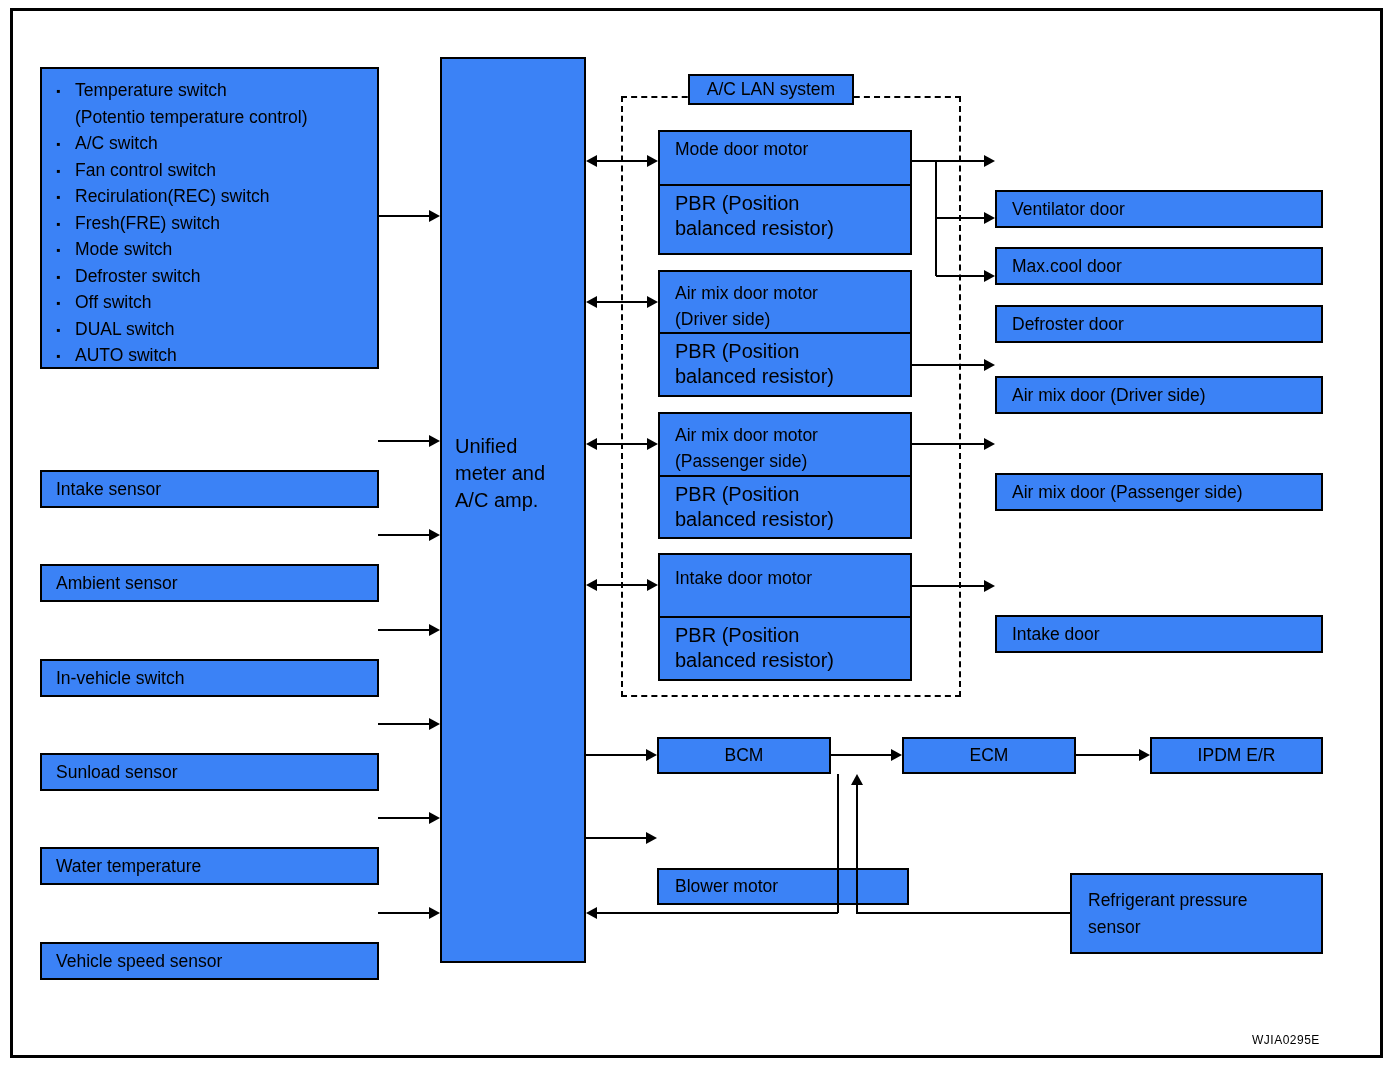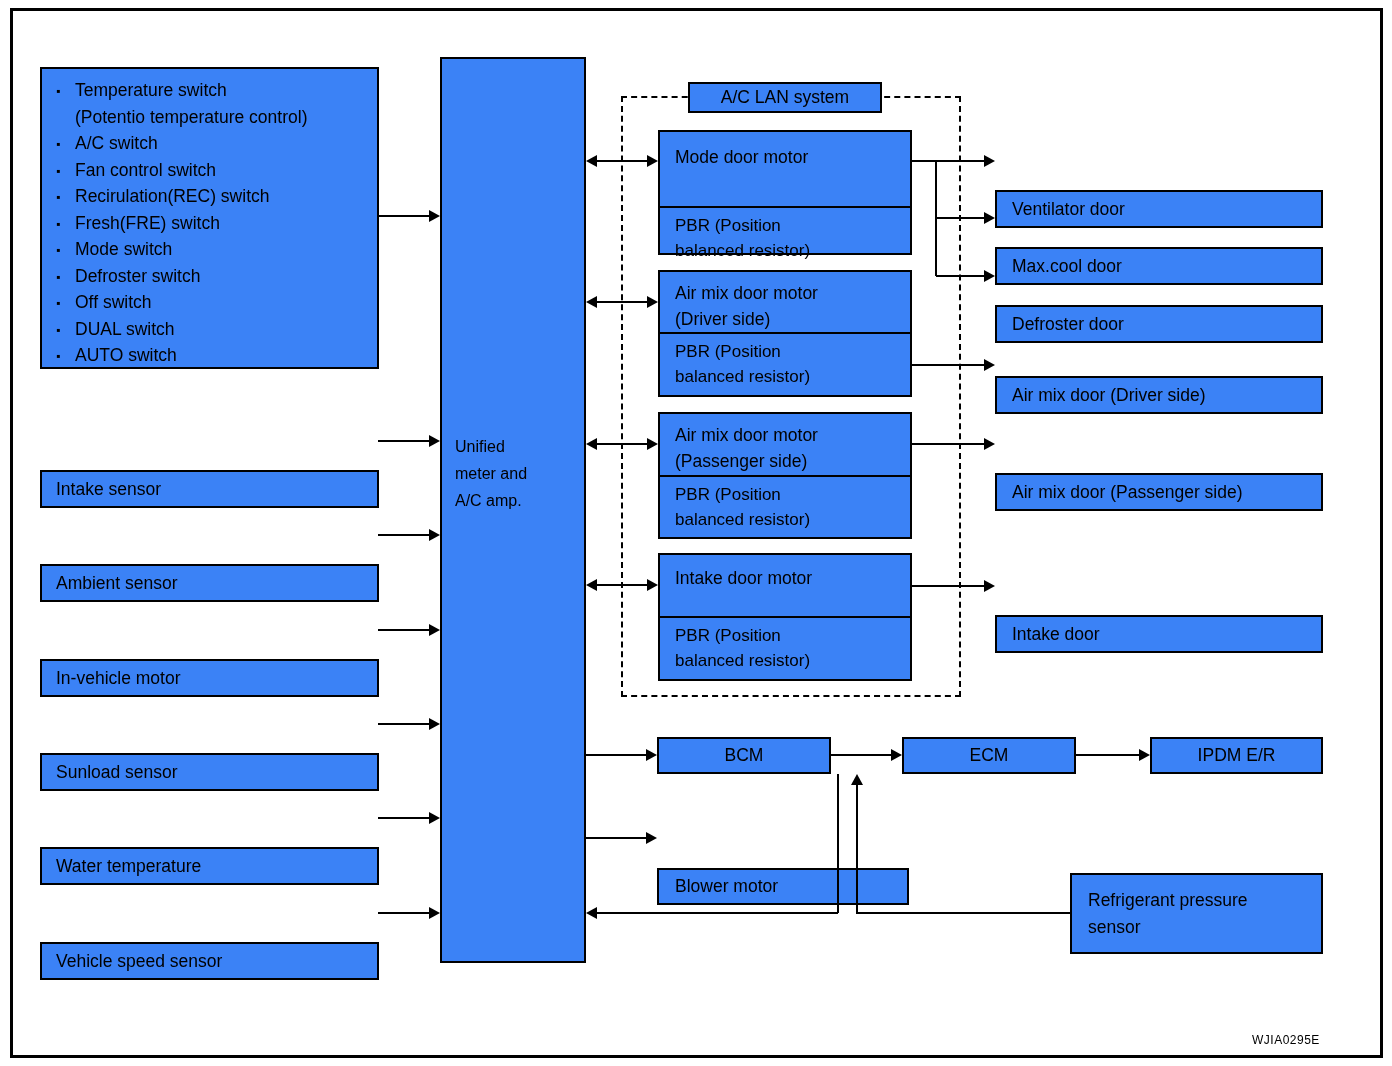--- a/index.html
+++ b/index.html
@@ -16,27 +16,27 @@
   .al{position:absolute;width:0;height:0;border-top:6px solid transparent;border-bottom:6px solid transparent;border-right:11px solid #000;}
   .au{position:absolute;width:0;height:0;border-left:6px solid transparent;border-right:6px solid transparent;border-bottom:11px solid #000;}
   
   .switchbox{left:40px;top:67px;width:339px;height:302px;padding:8px 4px 0 12px;}
   .sw-item{position:relative;padding-left:21px;line-height:26.5px;white-space:nowrap;}
   .sw-item.bulleted::before{content:"▪";position:absolute;left:2px;top:1px;font-size:12px;}
   
   .sensor{left:40px;width:339px;height:38px;padding-left:14px;}
   
   .ampbox{left:440px;top:57px;width:146px;height:906px;}
-  .amp-text{position:absolute;left:13px;top:374px;line-height:27px;font-size:16px;}
+  .amp-text{position:absolute;left:13px;top:374px;line-height:27px;font-size:20px;}
   
   .lanbox{position:absolute;left:621px;top:96px;width:340px;height:601px;border:2px dashed #000;box-sizing:border-box;}
-  .lanlabel{left:688px;top:82px;width:194px;height:31px;justify-content:center;}
+  .lanlabel{left:688px;top:74px;width:166px;height:31px;justify-content:center;}
   .motor{left:658px;width:254px;padding:0;}
   .motor-top{box-sizing:border-box;border-bottom:2px solid #000;padding-left:15px;line-height:26px;}
-  .motor-pbr{padding:5px 0 0 15px;line-height:25px;font-size:17px;}
+  .motor-pbr{padding:5px 0 0 15px;line-height:25px;font-size:20px;}
   
   .door{left:995px;width:328px;height:38px;padding-left:15px;}
   
   .mod{top:737px;height:37px;}
   .figcode{position:absolute;left:1252px;top:1033px;font-size:12px;letter-spacing:.5px;}
 </style>
 </head>
 <body>
 
 <div class="canvas">
@@ -57,21 +57,21 @@
     <div class="sw-item bulleted">AUTO switch</div>
   </div>
 
   <div class="box sensor flexc" style="top:422px;">
       <span>Intake sensor</span>
     </div>
   <div class="box sensor flexc" style="top:516px;">
       <span>Ambient sensor</span>
     </div>
   <div class="box sensor flexc" style="top:611px;">
-      <span>In-vehicle motor</span>
+      <span>In-vehicle switch</span>
     </div>
   <div class="box sensor flexc" style="top:705px;">
       <span>Sunload sensor</span>
     </div>
   <div class="box sensor flexc" style="top:799px;">
       <span>Water temperature</span>
     </div>
   <div class="box sensor flexc" style="top:894px;">
       <span>Vehicle speed sensor</span>
     </div>
@@ -83,21 +83,21 @@
       <div>A/C amp.</div>
     </div>
   </div>
 
   <div class="lanbox"></div>
   <div class="box lanlabel center">
     <span>A/C LAN system</span>
   </div>
 
   <div class="box motor" style="top:130px;height:125px;">
-    <div class="motor-top" style="height:76px;padding-top:12px;">
+    <div class="motor-top" style="height:54px;padding-top:4px;">
       <div>Mode door motor</div>
       <div></div>
     </div>
     <div class="motor-pbr">
       <div>PBR (Position</div>
       <div>balanced resistor)</div>
     </div>
   </div>
 
   <div class="box motor" style="top:270px;height:127px;">

